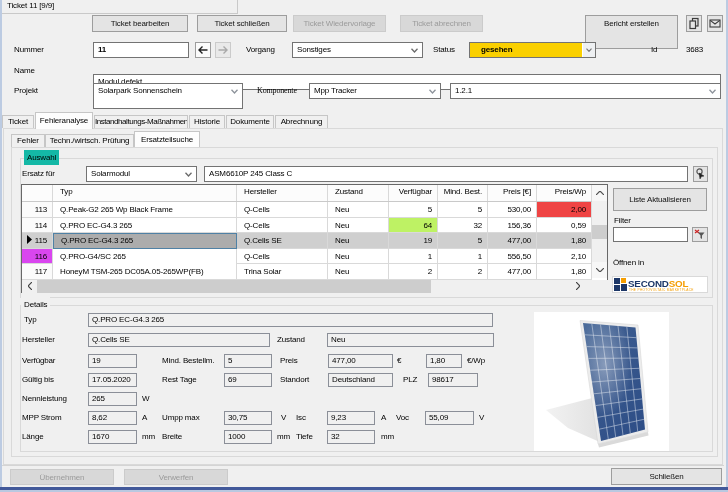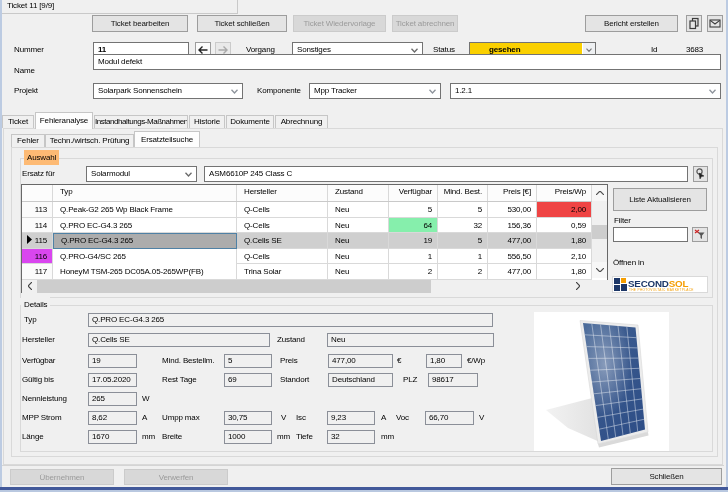--- a/index.html
+++ b/index.html
@@ -23,22 +23,22 @@
 <div class="ab" style="left:0;top:0;width:2px;height:490px;background:#bccbe2"></div>
 <div class="ab" style="left:726px;top:0;width:2px;height:490px;background:#bccbe2"></div>
 <div class="ab" style="left:0;top:487px;width:728px;height:3px;background:#42599a"></div>
 <div class="ab" style="left:0;top:490px;width:728px;height:2px;background:#b9c8e0"></div>
 <div class="lb" style="left:7px;top:-2px;">Ticket 11 [9/9]</div>
 <div class="ab" style="left:2px;top:13px;width:236px;height:1px;background:#c9c9c9"></div>
 <div class="ab" style="left:237px;top:0;width:1px;height:13px;background:#c9c9c9"></div>
 <div class="btn" style="left:92px;top:15px;width:96px;height:17px">Ticket bearbeiten</div>
 <div class="btn" style="left:197px;top:15px;width:90px;height:17px">Ticket schließen</div>
 <div class="btnd" style="left:293px;top:15px;width:93px;height:17px">Ticket Wiedervorlage</div>
-<div class="btnd" style="left:392px;top:15px;width:66px;height:17px">Ticket abrechnen</div>
-<div class="btn" style="left:585px;top:15px;width:93px;height:17px">Bericht erstellen</div>
+<div class="btnd" style="left:400px;top:15px;width:83px;height:17px">Ticket abrechnen</div>
+<div class="btn" style="left:585px;top:15px;width:93px;height:34px">Bericht erstellen</div>
 <div class="btn" style="left:686px;top:15px;width:16px;height:17px">
 <svg width="14" height="13" viewBox="0 0 14 13" style="margin-top:1px">
 <rect x="5.5" y="1.5" width="5.5" height="7.5" fill="none" stroke="#3b3b3b" stroke-width="1.2"></rect>
 <rect x="3" y="4" width="5.5" height="7.5" fill="#e4e4e4" stroke="#3b3b3b" stroke-width="1.2"></rect>
 </svg></div>
 <div class="btn" style="left:707px;top:15px;width:16px;height:17px">
 <svg width="14" height="13" viewBox="0 0 14 13" style="margin-top:1px">
 <rect x="2" y="3" width="10" height="7" fill="none" stroke="#3b3b3b" stroke-width="1.1"></rect>
 <path d="M2.2 3.4 L7 7 L11.8 3.4" fill="none" stroke="#3b3b3b" stroke-width="1.1"></path>
 </svg></div>
@@ -53,38 +53,38 @@
 <div class="lb" style="left:246px;top:42px;">Vorgang</div>
 <div class="cb" style="left:292px;top:42px;width:131px;height:16px">Sonstiges</div>
 <div class="car" style="left:411px;top:48px">
     <svg width="7" height="5">
       <path d="M0.5 0.8 L3.5 4 L6.5 0.8" fill="none" stroke="#6a6a6a" stroke-width="1.3"></path>
     </svg>
   </div>
 <div class="lb" style="left:433px;top:42px;">Status</div>
 <div class="ab" style="left:469px;top:42px;width:127px;height:16px;border:1px solid #737373;background:#fff"></div>
 <div class="ab" style="left:583px;top:43px;width:12px;height:14px;background:#eef0f2"></div>
-<div class="ab" style="left:470px;top:43px;width:112px;height:14px;background:#fad000;line-height:14px;padding-left:19px;font-weight:bold">gesehen</div>
+<div class="ab" style="left:470px;top:43px;width:112px;height:14px;background:#fad000;line-height:14px;padding-left:11px;font-weight:bold">gesehen</div>
 <div class="car" style="left:586px;top:48px">
     <svg width="6" height="4">
       <path d="M0.5 0.6 L3 3.4 L5.5 0.6" fill="none" stroke="#777" stroke-width="1.1"></path>
     </svg>
   </div>
 <div class="lb" style="left:651px;top:42px;">Id</div>
 <div class="lb" style="left:668px;top:42px;"><span style="display:inline-block;width:53px;text-align:center">3683</span></div>
 <div class="lb" style="left:14px;top:63px;">Name</div>
-<div class="tf" style="left:93px;top:54px;width:628px;height:16px">Modul defekt</div>
+<div class="tf" style="left:93px;top:74px;width:628px;height:16px">Modul defekt</div>
 <div class="lb" style="left:14px;top:83px;">Projekt</div>
-<div class="cb" style="left:93px;top:83px;width:150px;height:16px">Solarpark Sonnenschein</div>
+<div class="cb" style="left:93px;top:83px;width:150px;height:26px">Solarpark Sonnenschein</div>
 <div class="car" style="left:231px;top:89px">
     <svg width="7" height="5">
       <path d="M0.5 0.8 L3.5 4 L6.5 0.8" fill="none" stroke="#8d939b" stroke-width="1.3"></path>
     </svg>
   </div>
-<div class="lb" style="left:257px;top:83px;">Komponente</div>
+<div class="lb" style="left:257px;top:83px;font-family:Liberation Serif, serif;">Komponente</div>
 <div class="cb" style="left:309px;top:83px;width:132px;height:16px">Mpp Tracker</div>
 <div class="car" style="left:429px;top:89px">
     <svg width="7" height="5">
       <path d="M0.5 0.8 L3.5 4 L6.5 0.8" fill="none" stroke="#8d939b" stroke-width="1.3"></path>
     </svg>
   </div>
 <div class="cb" style="left:450px;top:83px;width:271px;height:16px">1.2.1</div>
 <div class="car" style="left:709px;top:89px">
     <svg width="7" height="5">
       <path d="M0.5 0.8 L3.5 4 L6.5 0.8" fill="none" stroke="#8d939b" stroke-width="1.3"></path>
@@ -95,21 +95,21 @@
 <div class="tabact" style="left:35px;top:112px;width:58px;height:17px;line-height:16px;z-index:3">Fehleranalyse</div>
 <div class="tab" style="left:94px;top:115px;width:94px;height:13px;line-height:12px"><span style="letter-spacing:-0.45px">Instandhaltungs-Maßnahmen</span></div>
 <div class="tab" style="left:189px;top:115px;width:36px;height:13px;line-height:12px">Historie</div>
 <div class="tab" style="left:226px;top:115px;width:48px;height:13px;line-height:12px">Dokumente</div>
 <div class="tab" style="left:275px;top:115px;width:53px;height:13px;line-height:12px">Abrechnung</div>
 <div class="ab" style="left:11px;top:147px;width:707px;height:310px;border:1px solid #d9d9d9;background:#f0f0f0"></div>
 <div class="tab" style="left:11px;top:134px;width:34px;height:13px;line-height:12px">Fehler</div>
 <div class="tab" style="left:45px;top:134px;width:89px;height:13px;line-height:12px">Techn./wirtsch. Prüfung</div>
 <div class="tabact" style="left:134px;top:131px;width:66px;height:16px;line-height:15px;z-index:3">Ersatzteilsuche</div>
 <div class="gb" style="left:20px;top:158px;width:693px;height:140px"></div>
-<div class="lb" style="left:24px;top:150px;background:#fdba74;padding:0 3px;line-height:15px">Auswahl</div>
+<div class="lb" style="left:24px;top:150px;background:#14b8a6;padding:0 3px;line-height:15px">Auswahl</div>
 <div class="lb" style="left:22px;top:166px;line-height:16px">Ersatz für</div>
 <div class="cb" style="left:86px;top:166px;width:111px;height:16px">Solarmodul</div>
 <div class="car" style="left:185px;top:172px">
     <svg width="7" height="5">
       <path d="M0.5 0.8 L3.5 4 L6.5 0.8" fill="none" stroke="#6a6a6a" stroke-width="1.3"></path>
     </svg>
   </div>
 <div class="tf" style="left:204px;top:166px;width:484px;height:16px">ASM6610P 245 Class C</div>
 <div class="btn" style="left:693px;top:166px;width:15px;height:16px"><svg width="11" height="12" viewBox="0 0 11 12" style="margin-top:1px">
 <circle cx="4.5" cy="3.5" r="2.6" fill="none" stroke="#555" stroke-width="1.2"></circle>
@@ -130,21 +130,21 @@
 <div class="tc" style="left:237px;top:202px;width:91px;height:15.5px;background:#fff">Q-Cells</div>
 <div class="tc" style="left:328px;top:202px;width:61px;height:15.5px;background:#fff">Neu</div>
 <div class="tc tcr" style="left:389px;top:202px;width:49px;height:15.5px;background:#fff">5</div>
 <div class="tc tcr" style="left:438px;top:202px;width:50px;height:15.5px;background:#fff">5</div>
 <div class="tc tcr" style="left:488px;top:202px;width:49px;height:15.5px;background:#fff">530,00</div>
 <div class="tc tcr" style="left:537px;top:202px;width:55px;height:15.5px;background:#ef4444">2,00</div>
 <div class="tc tcr" style="left:22px;top:217.5px;width:31px;height:15.5px;background:#fbfbfb">114</div>
 <div class="tc" style="left:53px;top:217.5px;width:184px;height:15.5px;background:#fff">Q.PRO EC-G4.3 265</div>
 <div class="tc" style="left:237px;top:217.5px;width:91px;height:15.5px;background:#fff">Q-Cells</div>
 <div class="tc" style="left:328px;top:217.5px;width:61px;height:15.5px;background:#fff">Neu</div>
-<div class="tc tcr" style="left:389px;top:217.5px;width:49px;height:15.5px;background:#86efac">64</div>
+<div class="tc tcr" style="left:389px;top:217.5px;width:49px;height:15.5px;background:#bef264">64</div>
 <div class="tc tcr" style="left:438px;top:217.5px;width:50px;height:15.5px;background:#fff">32</div>
 <div class="tc tcr" style="left:488px;top:217.5px;width:49px;height:15.5px;background:#fff">156,36</div>
 <div class="tc tcr" style="left:537px;top:217.5px;width:55px;height:15.5px;background:#fff">0,59</div>
 <div class="tc tcr" style="left:22px;top:233.0px;width:31px;height:15.5px;background:#cfcfcf"><svg width="5" height="9" style="margin-right:3px;vertical-align:-1px">
       <path d="M0 0 L5 4.5 L0 9 Z" fill="#000"></path>
     </svg>115</div>
 <div class="tc" style="left:53px;top:233.0px;width:184px;height:15.5px;background:#acacac;border:1px solid #4f81a5;line-height:13px">Q.PRO EC-G4.3 265</div>
 <div class="tc" style="left:237px;top:233.0px;width:91px;height:15.5px;background:#cfcfcf">Q.Cells SE</div>
 <div class="tc" style="left:328px;top:233.0px;width:61px;height:15.5px;background:#cfcfcf">Neu</div>
 <div class="tc tcr" style="left:389px;top:233.0px;width:49px;height:15.5px;background:#cfcfcf">19</div>
@@ -232,21 +232,21 @@
 <div class="lb" style="left:22px;top:411px;line-height:14px">MPP Strom</div>
 <div class="rf" style="left:88px;top:411px;width:49px;height:14px">8,62</div>
 <div class="lb" style="left:142px;top:411px;line-height:14px">A</div>
 <div class="lb" style="left:162px;top:411px;line-height:14px">Umpp max</div>
 <div class="rf" style="left:224px;top:411px;width:48px;height:14px">30,75</div>
 <div class="lb" style="left:281px;top:411px;line-height:14px">V</div>
 <div class="lb" style="left:296px;top:411px;line-height:14px">Isc</div>
 <div class="rf" style="left:327px;top:411px;width:48px;height:14px">9,23</div>
 <div class="lb" style="left:381px;top:411px;line-height:14px">A</div>
 <div class="lb" style="left:396px;top:411px;line-height:14px">Voc</div>
-<div class="rf" style="left:425px;top:411px;width:49px;height:14px">66,70</div>
+<div class="rf" style="left:425px;top:411px;width:49px;height:14px">55,09</div>
 <div class="lb" style="left:479px;top:411px;line-height:14px">V</div>
 <div class="lb" style="left:22px;top:430px;line-height:14px">Länge</div>
 <div class="rf" style="left:88px;top:430px;width:49px;height:14px">1670</div>
 <div class="lb" style="left:142px;top:430px;line-height:14px">mm</div>
 <div class="lb" style="left:162px;top:430px;line-height:14px">Breite</div>
 <div class="rf" style="left:224px;top:430px;width:48px;height:14px">1000</div>
 <div class="lb" style="left:277px;top:430px;line-height:14px">mm</div>
 <div class="lb" style="left:296px;top:430px;line-height:14px">Tiefe</div>
 <div class="rf" style="left:327px;top:430px;width:48px;height:14px">32</div>
 <div class="lb" style="left:381px;top:430px;line-height:14px">mm</div>

